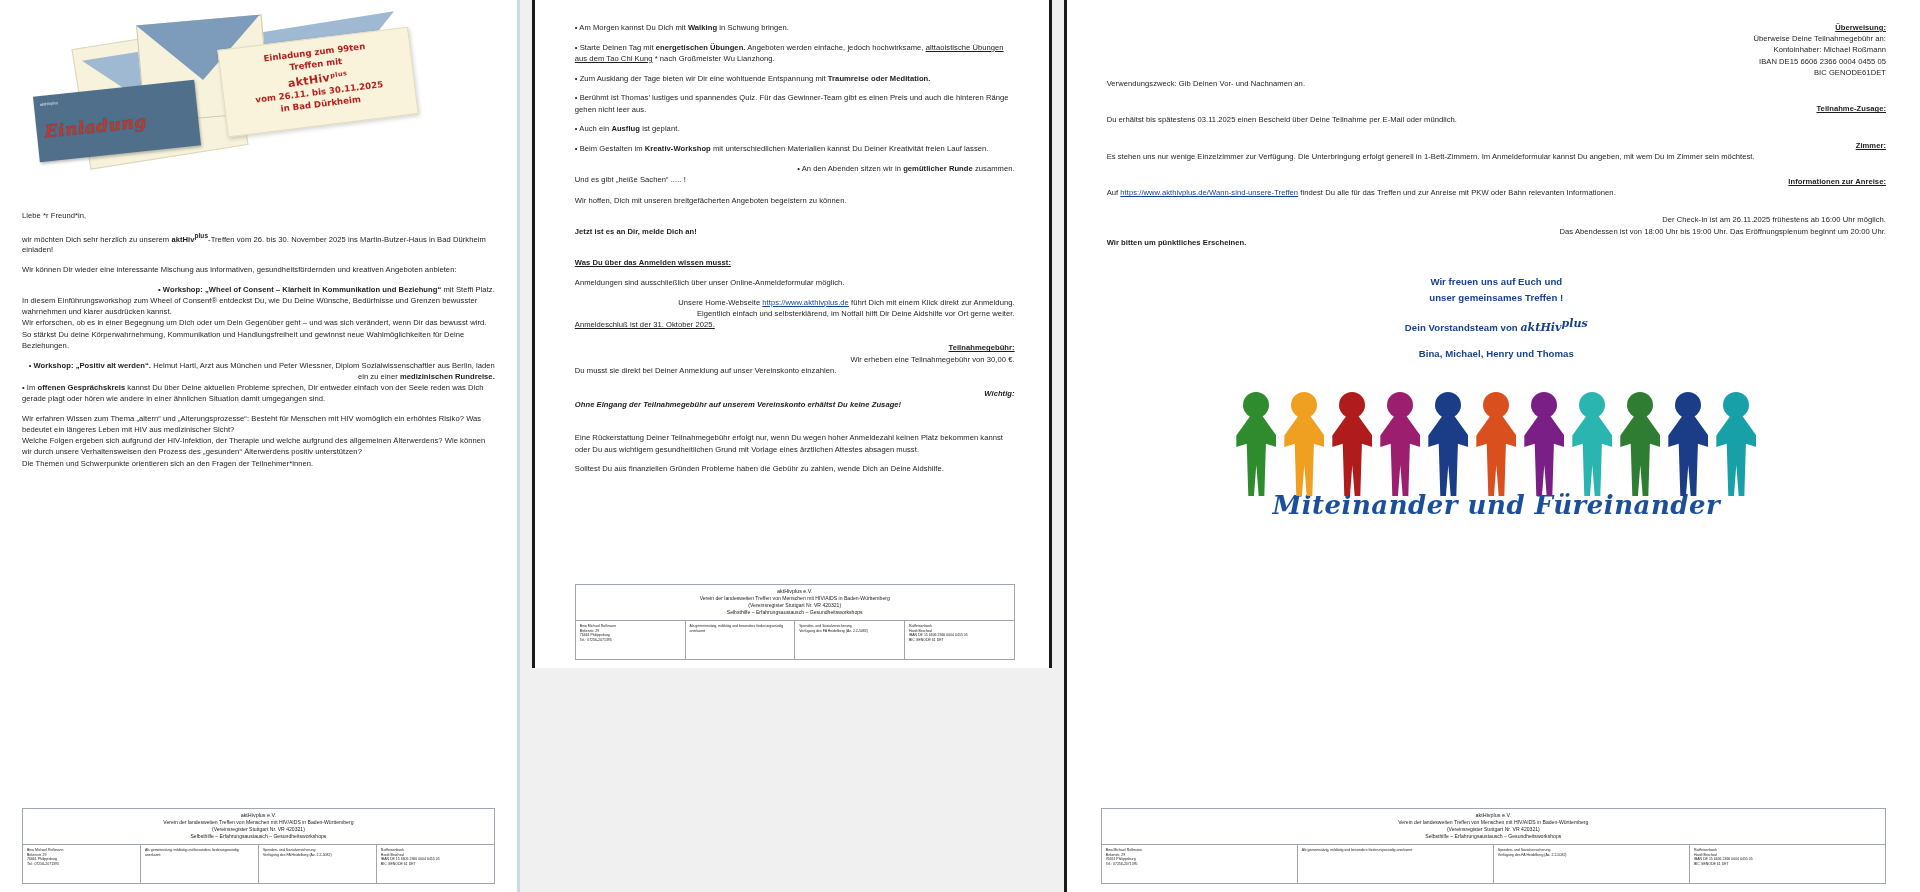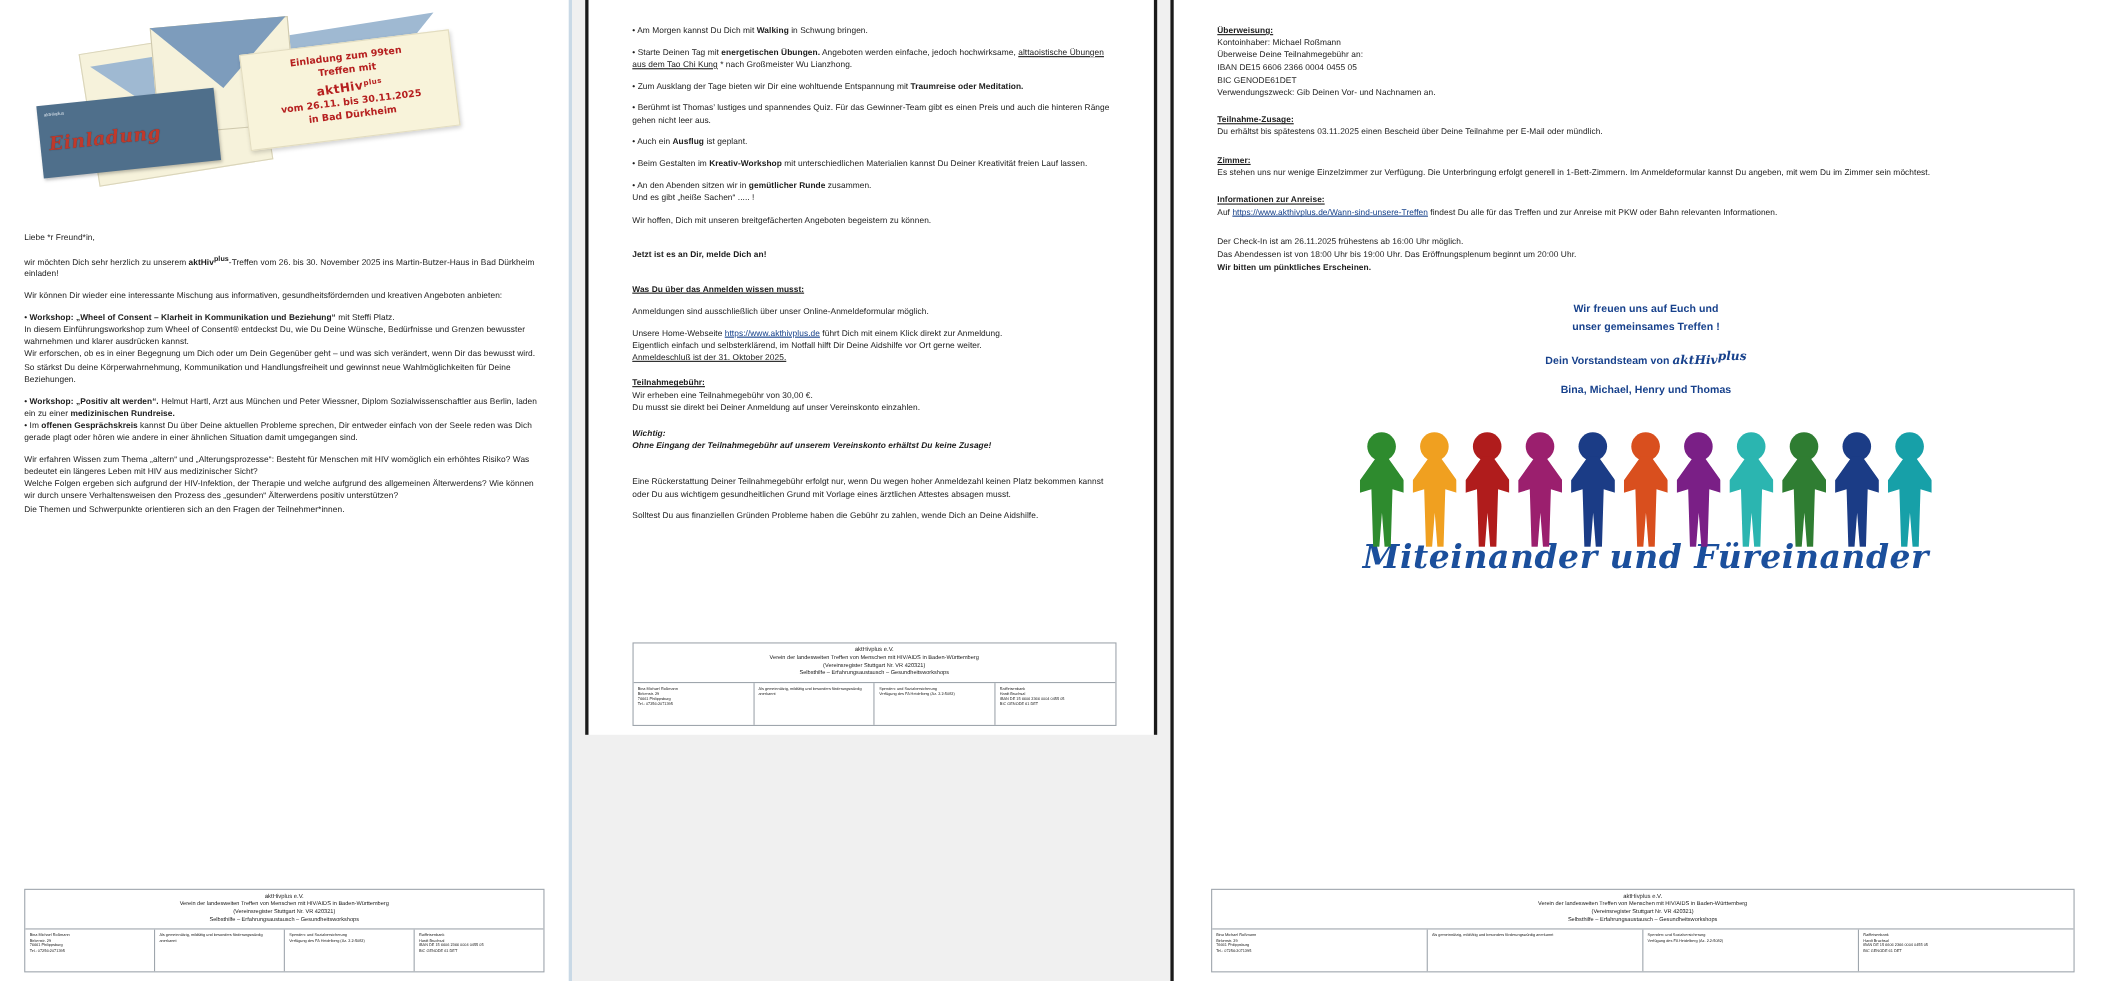--- a/index.html
+++ b/index.html
@@ -18,21 +18,21 @@
   .page-1{width:522px;height:892px;border-right:3px solid #c9d9e6;}
   .page-2{width:522px;height:668px;border-left:3px solid #1a1a1a;border-right:3px solid #1a1a1a;margin-left:4px;}
   .page-3{width:860px;height:892px;border-left:3px solid #1a1a1a;margin-left:4px;}
 
   .inner{padding:14px 22px 0 22px;box-sizing:border-box;height:100%;position:relative;}
   .inner-3{padding:14px 34px 0 40px;}
 
   
   .body-txt{font-size:7.6px;line-height:11.2px;color:#1c1c1c;letter-spacing:.05px;}
   .p{margin:0 0 8.5px 0;}
-  .p-tight{margin:0 0 0 0;}
+  .p-tight{margin:0 0 0 0;text-align:right;}
   b,.b{font-weight:bold;}
   .u{text-decoration:underline;}
   .i{font-style:italic;}
   .link{color:#16418a;text-decoration:underline;}
 
   
   .illus{position:relative;height:196px;width:100%;}
   .env-back{
     position:absolute;left:58px;top:22px;width:158px;height:120px;
     background:#f6f2db;transform:rotate(-9deg);
@@ -132,21 +132,21 @@
     transform:translateX(-50%);
   }
   .p-body{
     position:absolute;left:50%;top:22px;width:40px;height:82px;
     transform:translateX(-50%);
     clip-path:polygon(38% 0%,62% 0%,100% 26%,100% 40%,74% 36%,70% 100%,56% 100%,50% 62%,44% 100%,30% 100%,26% 36%,0% 40%,0% 26%);
   }
   .tagline{
     text-align:center;color:#1b4f9c;
     font-family:"DejaVu Serif", serif;
-    font-style:italic;font-weight:bold;font-size:30px;
+    font-style:italic;font-weight:bold;font-size:26px;
     margin-top:4px;letter-spacing:.5px;
   }
 </style>
 </head>
 <body>
 
 <div class="sheet-row">
 
   <div class="page page-1">
     <div class="inner">
@@ -304,22 +304,22 @@
 BIC GENODE 61 DET</div>
       </div>
     </div>
   </div>
 
   <div class="page page-3">
     <div class="inner inner-3" style="padding-top:22px;">
       <div class="body-txt">
 
         <p class="p-tight"><b class="u">Überweisung:</b></p>
+        <p class="p-tight">Überweise Deine Teilnahmegebühr an:</p>
         <p class="p-tight">Kontoinhaber: Michael Roßmann</p>
-        <p class="p-tight">Überweise Deine Teilnahmegebühr an:</p>
         <p class="p-tight">IBAN DE15 6606 2366 0004 0455 05</p>
         <p class="p-tight">BIC GENODE61DET</p>
         <p class="p">Verwendungszweck: Gib Deinen Vor- und Nachnamen an.</p>
 
         <p class="p-tight" style="margin-top:14px"><b class="u">Teilnahme-Zusage:</b></p>
         <p class="p">Du erhältst bis spätestens 03.11.2025  einen Bescheid über Deine Teilnahme per E-Mail oder mündlich.</p>
 
         <p class="p-tight" style="margin-top:14px"><b class="u">Zimmer:</b></p>
         <p class="p">Es stehen uns nur wenige Einzelzimmer zur Verfügung. Die Unterbringung erfolgt generell in 1-Bett-Zimmern. Im Anmeldeformular kannst Du angeben, mit wem Du im Zimmer sein möchtest.</p>
 

